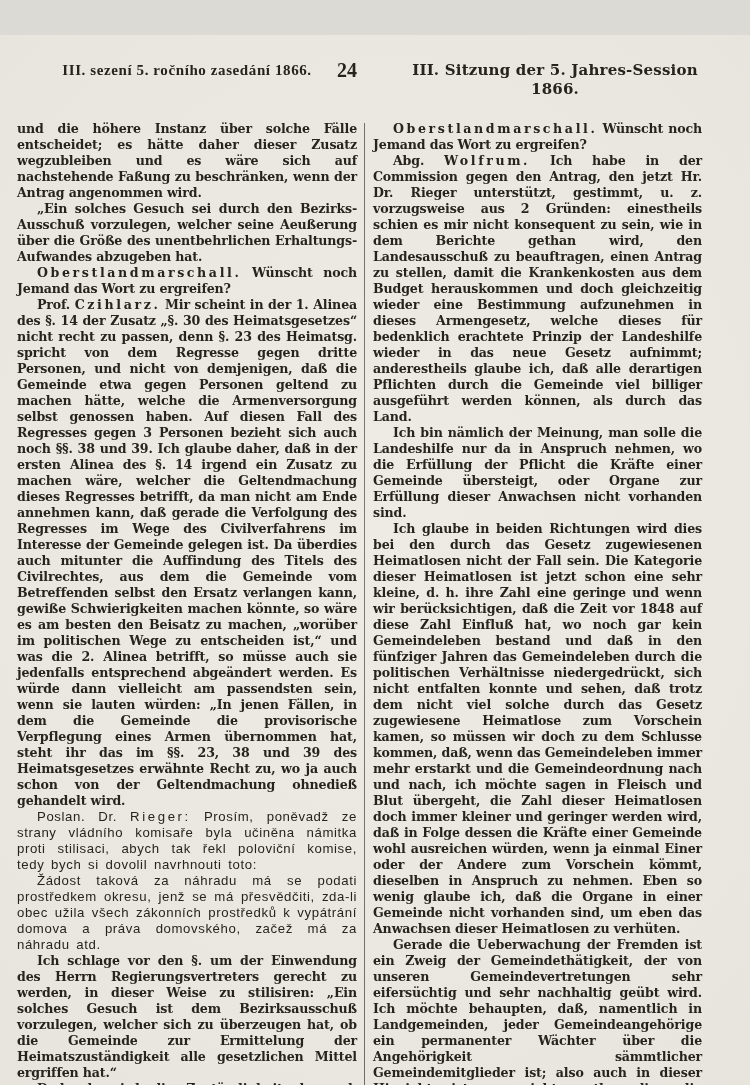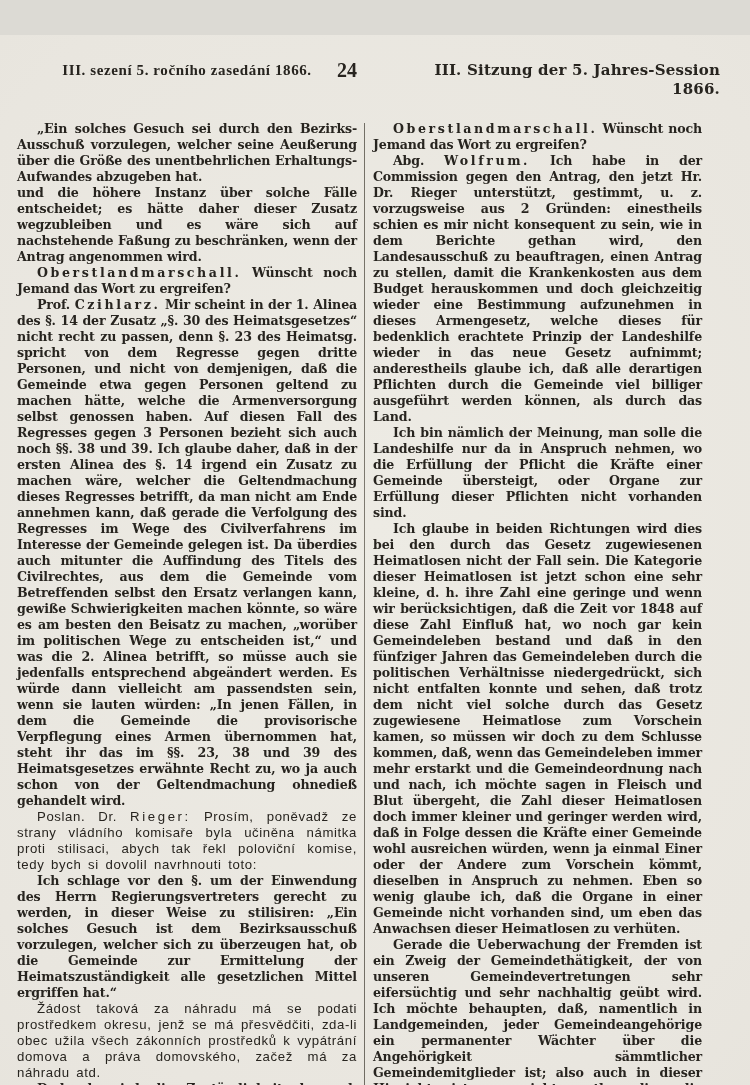--- a/index.html
+++ b/index.html
@@ -34,21 +34,21 @@
     letter-spacing: 0.6px;
   }
   .page-number {
     position: absolute;
     left: 308px; width: 44px;
     text-align: center;
     font-family: "Liberation Serif", serif;
     font-size: 20px;
   }
   .header-right {
-    width: 330px; text-align: right;
+    width: 330px; text-align: center;
     font-family: "DejaVu Serif", serif;
     letter-spacing: 0.2px;
   }
   .content {
     display: flex;
     margin-top: 22px;
     align-items: stretch;
   }
   .column {
     text-align: justify;
@@ -84,31 +84,31 @@
 
 <div class="page">
   <div class="header">
     <div class="header-left">III. sezení 5. ročního zasedání 1866.</div>
     <div class="page-number">24</div>
     <div class="header-right">III. Sitzung der 5. Jahres-Session 1866.</div>
   </div>
 
   <div class="content">
     <div class="column col-left" id="col-left" lang="de">
+        <p class="para fraktur"><span>und die höhere Instanz über solche Fälle entscheidet; es hätte daher dieser Zusatz wegzubleiben und es wäre sich auf nachstehende Faßung zu beschränken, wenn der Antrag angenommen wird.</span></p>
         <p class="para fraktur indent"><span>„Ein solches Gesuch sei durch den Bezirks-Ausschuß vorzulegen, welcher seine Aeußerung über die Größe des unentbehrlichen Erhaltungs-Aufwandes abzugeben hat.</span></p>
-        <p class="para fraktur"><span>und die höhere Instanz über solche Fälle entscheidet; es hätte daher dieser Zusatz wegzubleiben und es wäre sich auf nachstehende Faßung zu beschränken, wenn der Antrag angenommen wird.</span></p>
         <p class="para fraktur indent"><span class="gesperrt">Oberstlandmarschall.</span><span> Wünscht noch Jemand das Wort zu ergreifen?</span></p>
         <p class="para fraktur indent"><span>Prof. </span><span class="gesperrt">Czihlarz.</span><span> Mir scheint in der 1. Alinea des §. 14 der Zusatz „§. 30 des Heimatsgesetzes“ nicht recht zu passen, denn §. 23 des Heimatsg. spricht von dem Regresse gegen dritte Personen, und nicht von demjenigen, daß die Gemeinde etwa gegen Personen geltend zu machen hätte, welche die Armenversorgung selbst genossen haben. Auf diesen Fall des Regresses gegen 3 Personen bezieht sich auch noch §§. 38 und 39. Ich glaube daher, daß in der ersten Alinea des §. 14 irgend ein Zusatz zu machen wäre, welcher die Geltendmachung dieses Regresses betrifft, da man nicht am Ende annehmen kann, daß gerade die Verfolgung des Regresses im Wege des Civilverfahrens im Interesse der Gemeinde gelegen ist. Da überdies auch mitunter die Auffindung des Titels des Civilrechtes, aus dem die Gemeinde vom Betreffenden selbst den Ersatz verlangen kann, gewiße Schwierigkeiten machen könnte, so wäre es am besten den Beisatz zu machen, „worüber im politischen Wege zu entscheiden ist,“ und was die 2. Alinea betrifft, so müsse auch sie jedenfalls entsprechend abgeändert werden. Es würde dann vielleicht am passendsten sein, wenn sie lauten würden: „In jenen Fällen, in dem die Gemeinde die provisorische Verpflegung eines Armen übernommen hat, steht ihr das im §§. 23, 38 und 39 des Heimatsgesetzes erwähnte Recht zu, wo ja auch schon von der Geltendmachung ohnedieß gehandelt wird.</span></p>
         <p class="para roman indent"><span>Poslan. Dr. </span><span class="gesperrt">Rieger:</span><span> Prosím, poněvadž ze strany vládního komisaře byla učiněna námitka proti stilisaci, abych tak řekl poloviční komise, tedy bych si dovolil navrhnouti toto:</span></p>
+        <p class="para roman indent"><span>Žádost taková za náhradu má se podati prostředkem okresu, jenž se má přesvědčiti, zda-li obec užila všech zákonních prostředků k vypátrání domova a práva domovského, začež má za náhradu atd.</span></p>
         <p class="para fraktur indent"><span>Ich schlage vor den §. um der Einwendung des Herrn Regierungsvertreters gerecht zu werden, in dieser Weise zu stilisiren: „Ein solches Gesuch ist dem Bezirksausschuß vorzulegen, welcher sich zu überzeugen hat, ob die Gemeinde zur Ermittelung der Heimatszuständigkeit alle gesetzlichen Mittel ergriffen hat.“</span></p>
-        <p class="para roman indent"><span>Žádost taková za náhradu má se podati prostředkem okresu, jenž se má přesvědčiti, zda-li obec užila všech zákonních prostředků k vypátrání domova a práva domovského, začež má za náhradu atd.</span></p>
         <p class="para fraktur indent"><span>Dadurch wird die Zuständigkeit der pol. Behörden in dieser Angelegenheit nicht beirrt; das sind eben die gesetzlichen Mittel.</span></p>
       </div>
     <div class="divider"></div>
     <div class="column col-right" id="col-right" lang="de">
         <p class="para fraktur indent"><span class="gesperrt">Oberstlandmarschall.</span><span> Wünscht noch Jemand das Wort zu ergreifen?</span></p>
         <p class="para fraktur indent"><span>Abg. </span><span class="gesperrt">Wolfrum.</span><span> Ich habe in der Commission gegen den Antrag, den jetzt Hr. Dr. Rieger unterstützt, gestimmt, u. z. vorzugsweise aus 2 Gründen: einestheils schien es mir nicht konsequent zu sein, wie in dem Berichte gethan wird, den Landesausschuß zu beauftragen, einen Antrag zu stellen, damit die Krankenkosten aus dem Budget herauskommen und doch gleichzeitig wieder eine Bestimmung aufzunehmen in dieses Armengesetz, welche dieses für bedenklich erachtete Prinzip der Landeshilfe wieder in das neue Gesetz aufnimmt; anderestheils glaube ich, daß alle derartigen Pflichten durch die Gemeinde viel billiger ausgeführt werden können, als durch das Land.</span></p>
-        <p class="para fraktur indent"><span>Ich bin nämlich der Meinung, man solle die Landeshilfe nur da in Anspruch nehmen, wo die Erfüllung der Pflicht die Kräfte einer Gemeinde übersteigt, oder Organe zur Erfüllung dieser Pflichten nicht vorhanden sind.</span></p>
+        <p class="para fraktur indent"><span>Ich bin nämlich der Meinung, man solle die Landeshilfe nur da in Anspruch nehmen, wo die Erfüllung der Pflicht die Kräfte einer Gemeinde übersteigt, oder Organe zur Erfüllung dieser Anwachsen nicht vorhanden sind.</span></p>
         <p class="para fraktur indent"><span>Ich glaube in beiden Richtungen wird dies bei den durch das Gesetz zugewiesenen Heimatlosen nicht der Fall sein. Die Kategorie dieser Heimatlosen ist jetzt schon eine sehr kleine, d. h. ihre Zahl eine geringe und wenn wir berücksichtigen, daß die Zeit vor 1848 auf diese Zahl Einfluß hat, wo noch gar kein Gemeindeleben bestand und daß in den fünfziger Jahren das Gemeindeleben durch die politischen Verhältnisse niedergedrückt, sich nicht entfalten konnte und sehen, daß trotz dem nicht viel solche durch das Gesetz zugewiesene Heimatlose zum Vorschein kamen, so müssen wir doch zu dem Schlusse kommen, daß, wenn das Gemeindeleben immer mehr erstarkt und die Gemeindeordnung nach und nach, ich möchte sagen in Fleisch und Blut übergeht, die Zahl dieser Heimatlosen doch immer kleiner und geringer werden wird, daß in Folge dessen die Kräfte einer Gemeinde wohl ausreichen würden, wenn ja einmal Einer oder der Andere zum Vorschein kömmt, dieselben in Anspruch zu nehmen. Eben so wenig glaube ich, daß die Organe in einer Gemeinde nicht vorhanden sind, um eben das Anwachsen dieser Heimatlosen zu verhüten.</span></p>
         <p class="para fraktur indent"><span>Gerade die Ueberwachung der Fremden ist ein Zweig der Gemeindethätigkeit, der von unseren Gemeindevertretungen sehr eifersüchtig und sehr nachhaltig geübt wird. Ich möchte behaupten, daß, namentlich in Landgemeinden, jeder Gemeindeangehörige ein permanenter Wächter über die Angehörigkeit sämmtlicher Gemeindemitglieder ist; also auch in dieser Hinsicht ist es nicht nothwendig, die Landeshilfe in Anspruch zu nehmen. Wenn man sich einmal auf den Boden der Landeshilfe begeben hat, so nimmt dieselbe leicht Dimensionen an, die Verlegenheiten für den Landesfond mit sich bringen.</span></p>
       </div>
   </div>
 </div>
 
 </body></html>

